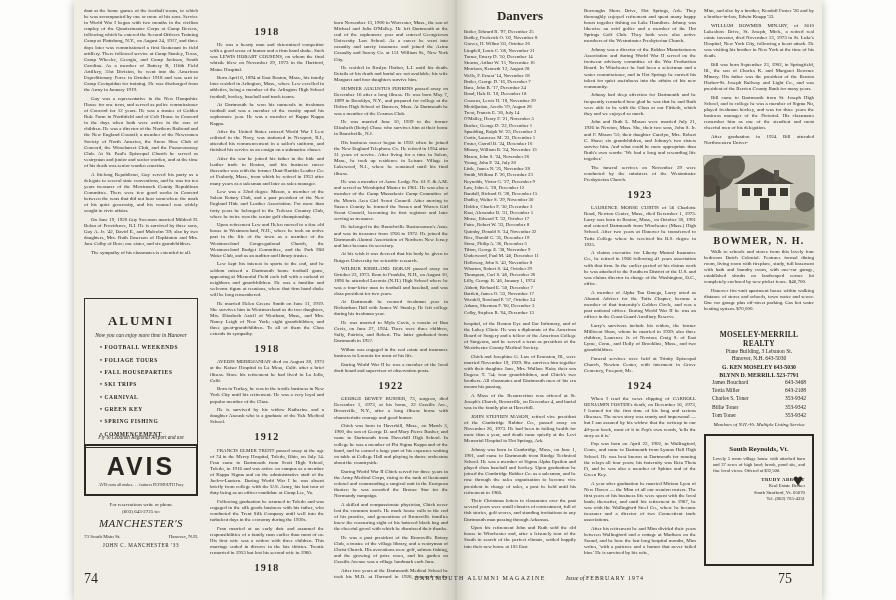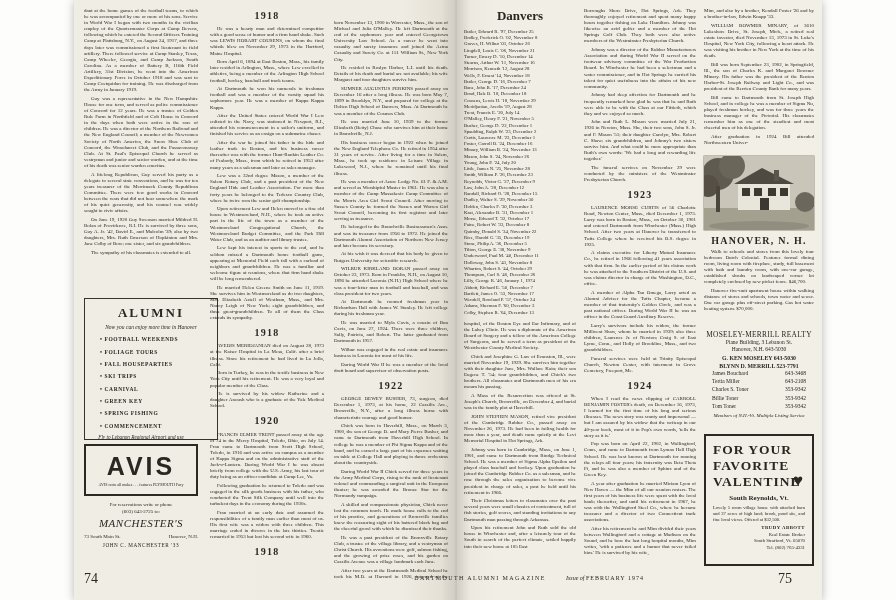--- a/index.html
+++ b/index.html
@@ -10,49 +10,49 @@
     box-shadow:0 1px 9px rgba(0,0,0,.28)}
   .gutter{position:absolute;left:368px;top:0;width:28px;height:600px;
     background:linear-gradient(90deg,rgba(0,0,0,0),rgba(0,0,0,.10) 45%,rgba(0,0,0,.16) 50%,rgba(0,0,0,.10) 55%,rgba(0,0,0,0))}
   .col{position:absolute;overflow:hidden}
   .smalltext{font-size:5px;line-height:1.22;text-align:justify}
   .para{margin-bottom:2.6px;text-indent:7px}
   .col .para:first-child{text-indent:0}
   .year-heading{font-size:10px;font-weight:700;text-align:center;letter-spacing:1.2px;margin:6px 0 4px}
   
   #col1{left:10px;top:8px;width:114px;height:288px}
-  #col2{left:136px;top:4px;width:114px;height:560px}
+  #col2{left:136px;top:20px;width:114px;height:560px}
   #col3{left:260px;top:20px;width:114px;height:560px}
   #col4{left:390px;top:8px;width:112px;height:560px}
   #col5{left:510px;top:8px;width:112px;height:560px}
   #col6top{left:630px;top:8px;width:110px;height:146px}
   
   .deaths-title{font-size:13px;font-weight:700;text-align:center;margin-bottom:5px}
   .deaths-list{margin-bottom:5px}
   .death-entry{font-size:4.8px;line-height:1.3;padding-left:7px;text-indent:-7px}
   
-  .alumni-box{position:absolute;left:10px;top:298px;width:134px;border:1px solid #36332d;padding:6px 6px 4px;overflow:hidden}
+  .alumni-box{position:absolute;left:10px;top:298px;width:114px;border:1px solid #36332d;padding:14px 6px 4px;overflow:hidden}
   .alumni-title{font-size:13px;font-weight:700;text-align:center;letter-spacing:2px}
   .alumni-sub{font-size:5.5px;font-style:italic;text-align:center;line-height:1.3;margin:3px 0 5px}
   .alumni-item{font-size:5.5px;font-weight:700;letter-spacing:.6px;margin-bottom:6.4px;padding-left:9px}
   .alumni-item::before{content:"• "}
   .fly-line{position:absolute;left:10px;top:434px;width:114px;text-align:center;font-size:5.2px;font-style:italic}
   .avis-box{position:absolute;left:10px;top:444px;width:114px;height:52px;border:2px solid #2c2925;display:flex;flex-direction:column;align-items:center;justify-content:center;overflow:hidden}
   .avis-word{font-family:"Liberation Sans","DejaVu Sans",sans-serif;font-weight:700;font-size:25px;letter-spacing:3px;line-height:1}
   .avis-caption{font-size:4px;margin-top:3px;text-align:center;width:106px}
   .resv{position:absolute;left:10px;top:501px;width:114px;text-align:center;font-size:5px;line-height:1.45}
   .manch-name{position:absolute;left:10px;top:517px;width:114px;text-align:center;font-size:11px;font-weight:400;font-style:italic;letter-spacing:.5px}
   .manch-addr{position:absolute;left:10px;top:534px;width:114px;display:flex;justify-content:space-between;font-size:5px}
   .manch-owner{position:absolute;left:10px;top:542px;width:114px;text-align:center;font-size:5.2px;letter-spacing:.6px}
   
   .house-photo{position:absolute;left:630px;top:156px;width:110px;height:74px;overflow:hidden;box-shadow:0 0 0 .5px #8d887c}
   .hanover-title{position:absolute;left:630px;top:235px;width:110px;text-align:center;font-size:10px;font-weight:600;letter-spacing:1.2px}
   .hanover-text{position:absolute;left:630px;top:249px;width:110px;height:78px;overflow:hidden}
   .realty{position:absolute;left:630px;top:330px;width:110px;text-align:center;overflow:hidden}
-  .realty-name{font-size:7.4px;font-weight:400;letter-spacing:.3px}
+  .realty-name{font-size:7.4px;font-weight:700;letter-spacing:.3px}
   .realty-addr{font-size:5.5px;line-height:1.35}
   .principal-line{font-size:5.8px;font-weight:700;margin-top:1.5px}
   .agent-row{display:flex;justify-content:space-between;font-size:5.5px;padding:0 8px;line-height:1.5}
   .realty-note{font-size:5px;font-style:italic;margin-top:3px;line-height:1.3}
   
   .valentine{position:absolute;left:630px;top:434px;width:110px;height:132px;border:2px solid #2c2925;padding:6px 7px;overflow:hidden}
   .val-line{font-size:13.5px;font-weight:700;line-height:1.2;letter-spacing:1px;text-align:left;text-indent:0;margin-bottom:0}
   .val-heart{position:absolute;right:9px;top:36px;font-size:17px;line-height:1;color:#2c2925}
   .val-place{font-size:7px;font-weight:700;text-align:center;margin:3px 0 3px}
   .val-body{font-size:4.6px;line-height:1.3;text-align:justify}
@@ -123,21 +123,21 @@
       <div class="para">After the United States entered World War I Lew enlisted in the Navy, was stationed in Newport, R.I., attended his commencement in a sailor's uniform, and finished his service as an ensign on a submarine chaser.</div>
       <div class="para">After the war he joined his father in the hide and leather trade in Boston, and his business career thereafter was with the former Hunt-Rankin Leather Co. of Peabody, Mass., from which he retired in 1953 after many years as a salesman and later as sales manager.</div>
       <div class="para">Lew was a 32nd degree Mason, a member of the Salem Rotary Club, and a past president of the New England Hide and Leather Association. For more than forty years he belonged to the Tedesco Country Club, where he twice won the senior golf championship.</div>
       <div class="para">Upon retirement Lew and Helen moved to a fine old house in Westmoreland, N.H., where he took an active part in the life of the town as a member of the Westmoreland Congregational Church, the Westmoreland Budget Committee, and the Park Hill Water Club, and as an auditor and library trustee.</div>
       <div class="para">Lew kept his interest in sports to the end, and he seldom missed a Dartmouth home football game, appearing at Memorial Field each fall with a carload of neighbors and grandchildren. He was a familiar and welcome figure at reunions, where that firm hand shake will be long remembered.</div>
       <div class="para">He married Helen Greene Smith on June 11, 1919. She survives him in Westmoreland as do two daughters, Mrs. Elizabeth Astell of Westham, Mass., and Mrs. Nancy Leigh of New York; eight grandchildren, and three great-grandchildren. To all of them the Class extends its sympathy.</div>
       <div class="year-heading">1918</div>
       <div class="para">AVEDIS MERIDJANIAN died on August 28, 1973 at the Kaiser Hospital in La Mesa, Calif. after a brief illness. Since his retirement he had lived in La Jolla, Calif.</div>
       <div class="para">Born in Turkey, he was in the textile business in New York City until his retirement. He was a very loyal and popular member of the Class.</div>
       <div class="para">He is survived by his widow Katherine and a daughter Anoush who is a graduate of the Yale Medical School.</div>
-      <div class="year-heading">1920</div>
+      <div class="year-heading">1912</div>
       <div class="para">FRANCIS ELMER TRENT passed away at the age of 74 in the Mercy Hospital, Toledo, Ohio, on July 14. Fran came to Dartmouth from Scott High School, Toledo, in 1916 and was active on campus as a member of Kappa Sigma and on the administrative staff of the Jack-o-Lantern. During World War I he was absent briefly from college with the U.S. Army, his last tour of duty being as an officer candidate at Camp Lee, Va.</div>
       <div class="para">Following graduation he returned to Toledo and was engaged in the silk goods business with his father, who conducted the Trent Silk Company until well into the turbulent days in the economy during the 1930s.</div>
       <div class="para">Fran married at an early date and assumed the responsibilities of a family man earlier than most of us. His first wife was a widow with three children. This marriage ended in divorce in the late thirties. Trentie remarried in 1953 but lost his second wife in 1960.</div>
       <div class="year-heading">1918</div>
       <div class="para">HENRY FRANCIS O'MALLEY died November 5, 1973. He was approaching his 73rd birthday. He was</div>
     </div>
   <div id="col3" class="col smalltext">
       <div class="para">born November 13, 1900 in Worcester, Mass., the son of Michael and Julia O'Malley. He left Dartmouth at the end of the sophomore year and entered Georgetown University Law School. As a career he went into casualty and surety insurance and joined the Aetna Casualty and Surety Co. at 151 William St., New York City.</div>
       <div class="para">He resided in Roslyn Harbor, L.I. until his death. Details of his death and burial are not available; his wife Margaret and four daughters survive him.</div>
       <div class="para">SUMNER AUGUSTUS PERKINS passed away on December 16 after a long illness. He was born May 7, 1899 in Brooklyn, N.Y., and prepared for college at the Holten High School of Danvers, Mass. At Dartmouth he was a member of the Cosmos Club.</div>
@@ -260,21 +260,21 @@
       <rect x="34" y="28" width="52" height="26" fill="#e8e5da"></rect>
       <rect x="38" y="32" width="8" height="8" fill="#3c3933"></rect>
       <rect x="50" y="32" width="8" height="8" fill="#3c3933"></rect>
       <rect x="64" y="32" width="8" height="8" fill="#3c3933"></rect>
       <rect x="76" y="32" width="8" height="8" fill="#3c3933"></rect>
       <rect x="56" y="42" width="9" height="12" fill="#3c3933"></rect>
       <circle cx="101" cy="46" r="10" fill="#6b675c"></circle>
       <ellipse cx="55" cy="70" rx="50" ry="5" fill="#918e80"></ellipse>
     </svg>
   </div>
-  <div class="hanover-title">HANOVER, N. H.</div>
+  <div class="hanover-title">BOWMER, N. H.</div>
   <div class="hanover-text smalltext">
       <div class="para">Walk to schools and stores from this lovely four bedroom Dutch Colonial. Features formal dining room, living room with fireplace, study, full basement with bath and laundry room, with one-car garage, established shrubs on landscaped corner lot completely enclosed by new picket fence. $46,700.</div>
       <div class="para">Hanover five-unit apartment house within walking distance of stores and schools, town water and sewer. One car garage plus off-street parking. Gas hot water heating system. $70,000.</div>
     </div>
 
   <div class="realty">
     <div class="realty-name">MOSELEY-MERRILL REALTY</div>
     <div class="realty-addr">Piane Building, 3 Lebanon St.</div>
     <div class="realty-addr">Hanover, N.H. 643-5030</div>
     <div>
@@ -300,25 +300,20 @@
         </div>
         <div class="agent-row">
           <span>Tom Toner</span>
           <span>353-9342</span>
         </div>
       </div>
     <div class="realty-note">Members of N.H.-Vt. Multiple Listing Service</div>
   </div>
 
   <div class="valentine">
-    <div>
-        <div class="val-line">FOR YOUR</div>
-        <div class="val-line">FAVORITE</div>
-        <div class="val-line">VALENTINE</div>
-      </div>
     <div class="val-heart">♥</div>
     <div class="val-place">South Reynolds, Vt.</div>
     <div class="val-body">Lovely 5 room village house with attached barn and 37 acres of high land; brook, pond site, and fine local views. Offered at $32,500.</div>
     <div class="val-broker">
       <div class="val-broker-name">TRUDY ABBOTT</div>
       <div>Real Estate Broker</div>
       <div>South Strafford, Vt. 05070</div>
       <div>Tel. (802) 765-4331</div>
     </div>
   </div>

